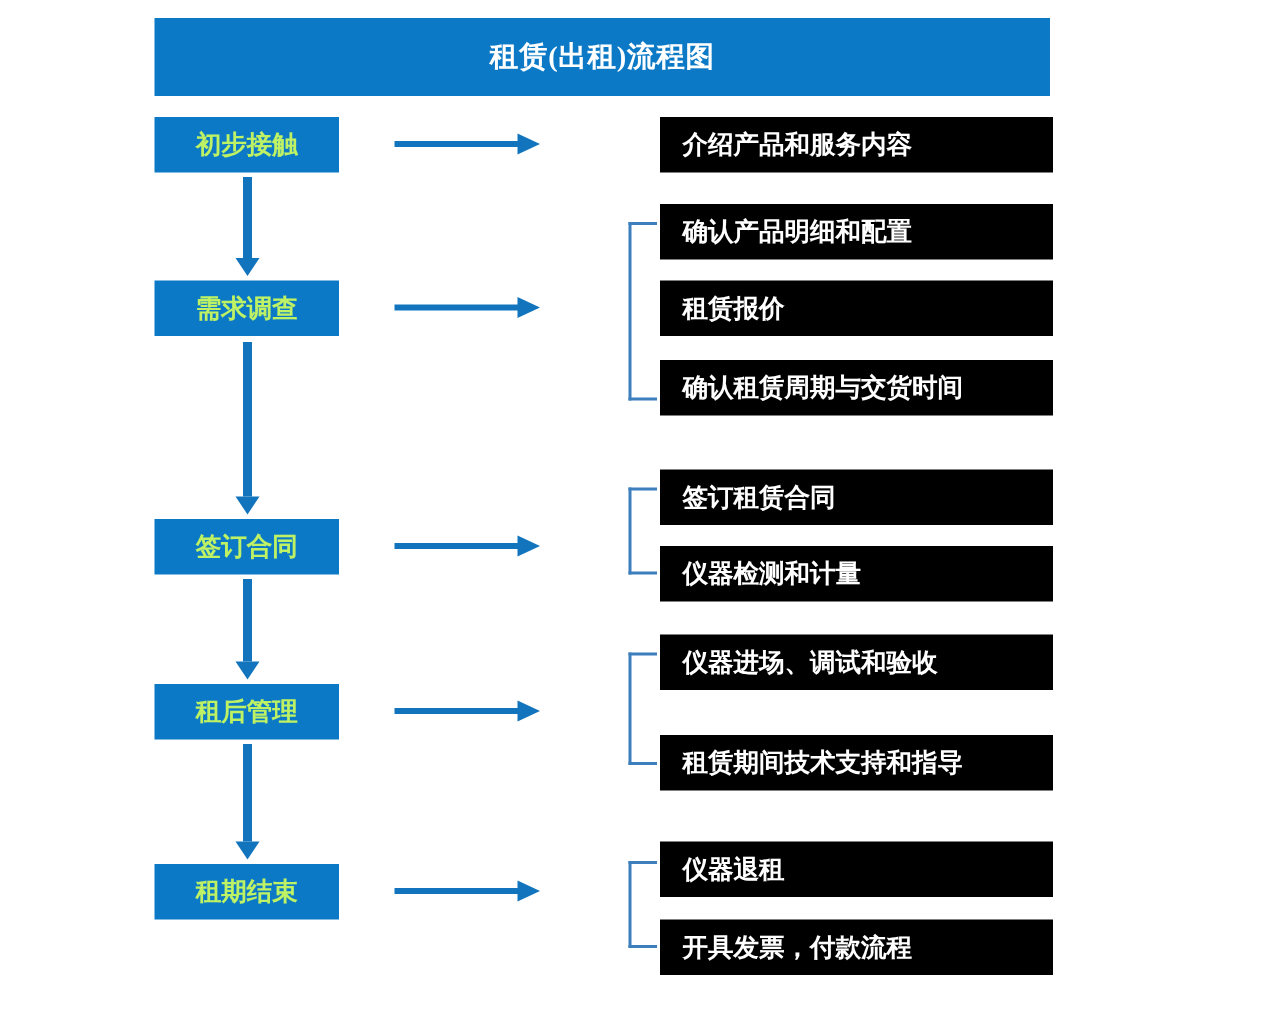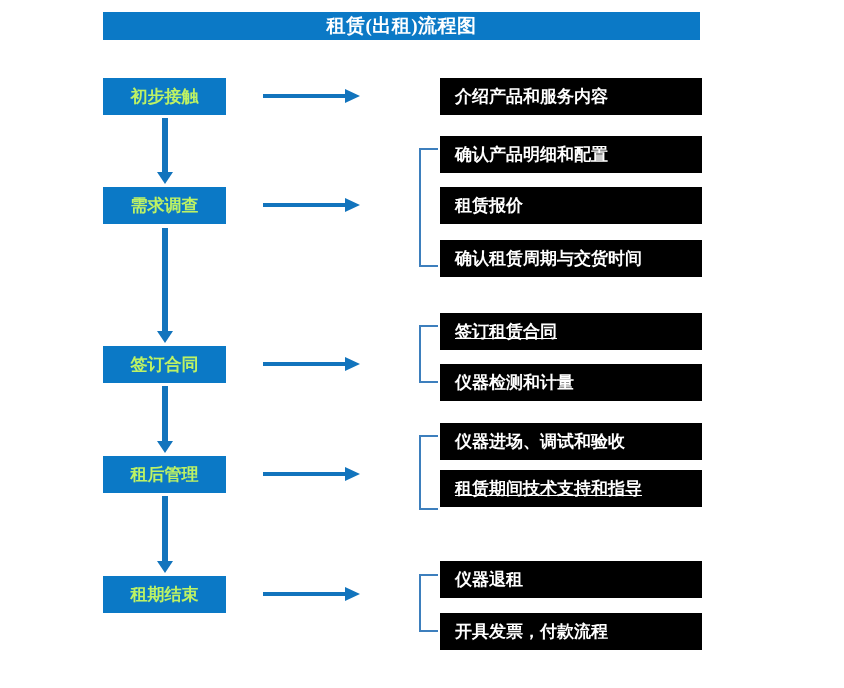--- a/index.html
+++ b/index.html
@@ -21,21 +21,21 @@
     width: 844px;
     height: 688px;
   }
 
   
   .title-bar {
     position: absolute;
     left: 103px;
     top: 12px;
     width: 597px;
-    height: 28px;
+    height: 52px;
     background: #0b79c6;
     color: #ffffff;
     display: flex;
     align-items: center;
     justify-content: center;
     font-size: 19px;
     font-weight: bold;
     letter-spacing: 0.5px;
   }
 
@@ -201,30 +201,30 @@
     </div>
     <div class="detail-box" style="top: 136px;">
       <span>确认产品明细和配置</span>
     </div>
     <div class="detail-box" style="top: 240px;">
       <span>确认租赁周期与交货时间</span>
     </div>
     <div class="detail-box" style="top: 187px;">
       <span>租赁报价</span>
     </div>
-    <div class="detail-box" style="top: 313px; text-decoration: underline;">
+    <div class="detail-box" style="top: 313px;">
       <span>签订租赁合同</span>
     </div>
     <div class="detail-box" style="top: 364px;">
       <span>仪器检测和计量</span>
     </div>
     <div class="detail-box" style="top: 423px;">
       <span>仪器进场、调试和验收</span>
     </div>
-    <div class="detail-box" style="top: 470px; text-decoration: underline;">
+    <div class="detail-box" style="top: 490px;">
       <span>租赁期间技术支持和指导</span>
     </div>
     <div class="detail-box" style="top: 561px;">
       <span>仪器退租</span>
     </div>
     <div class="detail-box" style="top: 613px;">
       <span>开具发票，付款流程</span>
     </div>
   </div>
 

